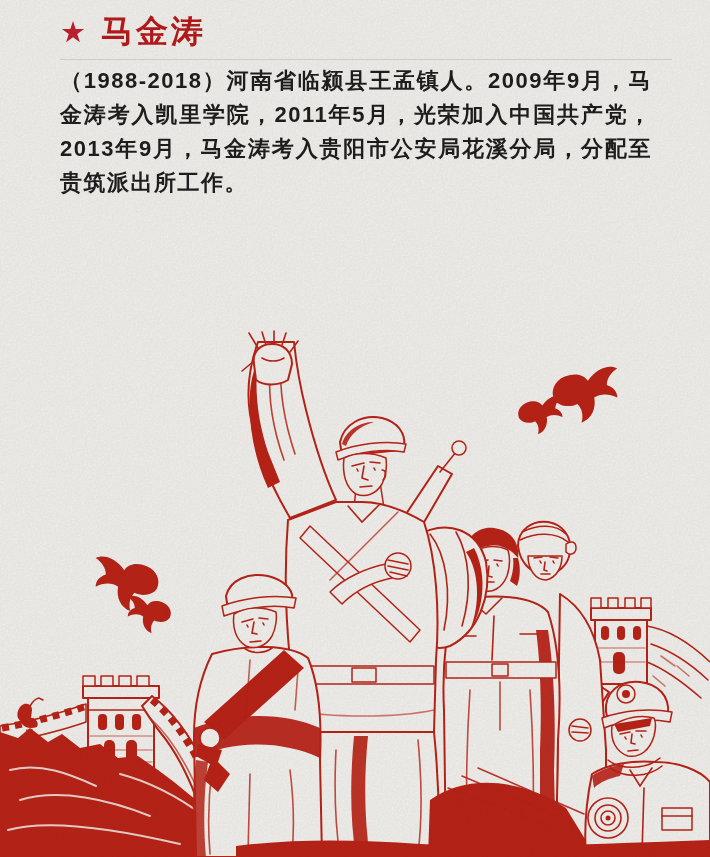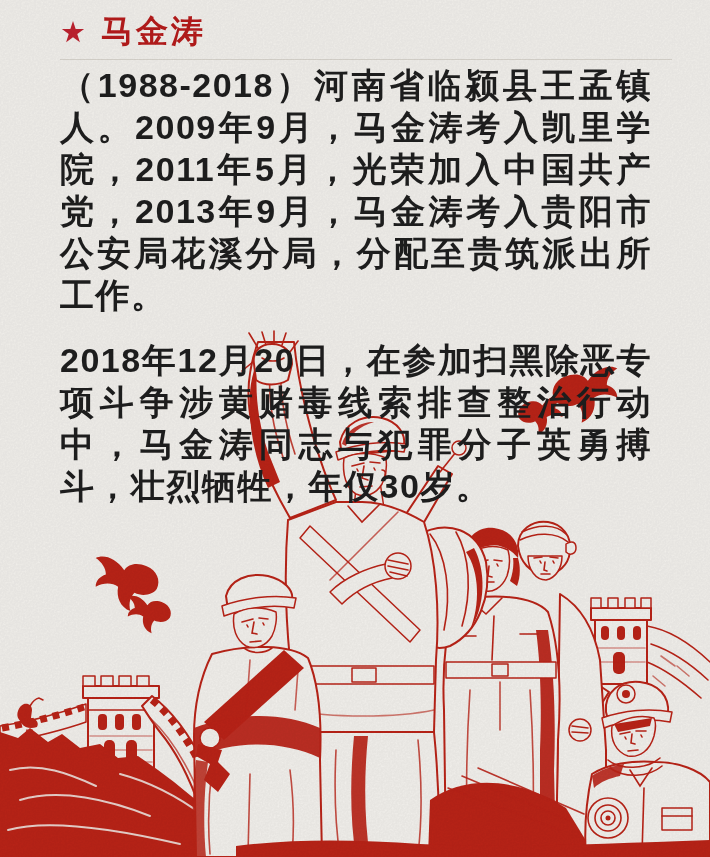--- a/index.html
+++ b/index.html
@@ -12,21 +12,21 @@
   .header{
     position:absolute;left:60px;top:14px;width:612px;z-index:2;
     display:flex;align-items:center;gap:15px;
     padding-bottom:10px;border-bottom:1px solid #dcd8d1;
   }
   .star{font-size:29px;line-height:1;color:#c22330;transform:translateY(1px);}
   .title{font-size:32px;font-weight:700;color:#b91c1c;letter-spacing:3px;line-height:1.1;}
   .bio{position:absolute;left:60px;top:64px;width:592px;z-index:2;}
   .bio p{
     margin:0 0 23px 0;
-    font-size:34px;line-height:42px;letter-spacing:1.5px;
+    font-size:22px;line-height:34px;letter-spacing:1.5px;
     color:#1f1f1f;font-weight:600;text-align:justify;
   }
   .art{position:absolute;left:0;top:330px;z-index:1;}
   
   .o  {fill:#f7f5f1;stroke:#bd2418;stroke-width:2;stroke-linejoin:round;}
   .o15{fill:#f7f5f1;stroke:#bd2418;stroke-width:1.5;stroke-linejoin:round;}
   .r  {fill:#bd2418;stroke:none;}
   .ln {fill:none;stroke:#bd2418;stroke-width:1.6;stroke-linecap:round;}
   .lnw{fill:none;stroke:#f6f4f0;stroke-width:2;stroke-linecap:round;opacity:.85;}
   .dash{fill:none;stroke:#bd2418;stroke-width:7;stroke-dasharray:7 6;}
@@ -36,21 +36,20 @@
 
 <div class="page">
 
   <div class="header">
     <span class="star">★</span>
     <span class="title">马金涛</span>
   </div>
 
   <div class="bio">
     <p>（1988-2018）河南省临颍县王孟镇人。2009年9月，马金涛考入凯里学院，2011年5月，光荣加入中国共产党，2013年9月，马金涛考入贵阳市公安局花溪分局，分配至贵筑派出所工作。</p>
-    <p>2018年12月20日，在参加扫黑除恶专项斗争涉黄赌毒线索排查整治行动中，马金涛同志与犯罪分子英勇搏斗，壮烈牺牲，年仅30岁。</p>
   </div>
 
   <svg class="art" width="710" height="527" viewBox="0 0 710 527">
     <defs>
       <path id="dove" class="r" d="M6,34 C2,26 6,16 16,12 C26,8 34,10 38,16 C46,4 58,0 66,4 C60,8 56,14 56,20 C62,22 66,26 66,32 C58,28 50,28 44,32 C46,42 42,52 32,56 C34,48 32,42 28,38 C20,42 10,40 6,34 Z"></path>
     </defs>
 
     <g>
       <path class="o15" d="M0,396 C30,392 58,384 86,374 L86,392 C58,402 30,408 0,414 Z"></path>
       <path class="dash" d="M2,398 C30,393 56,386 84,377"></path>

